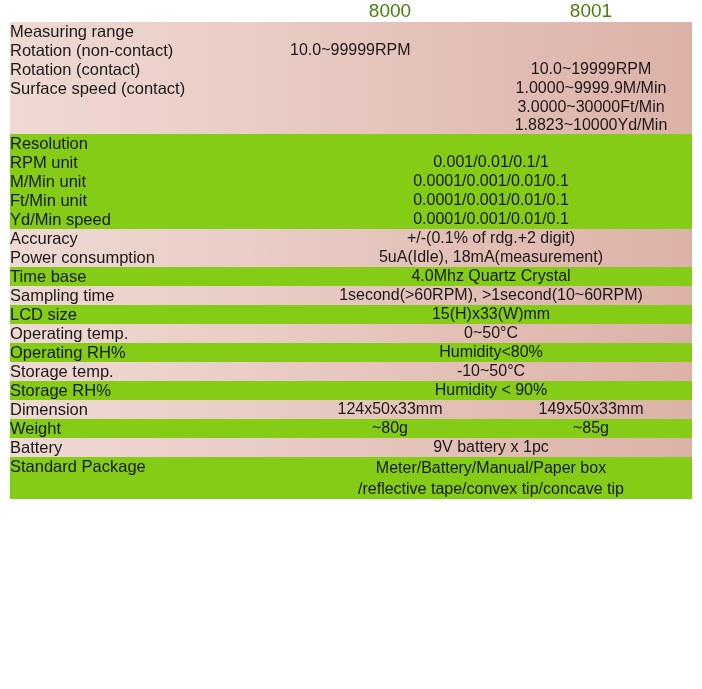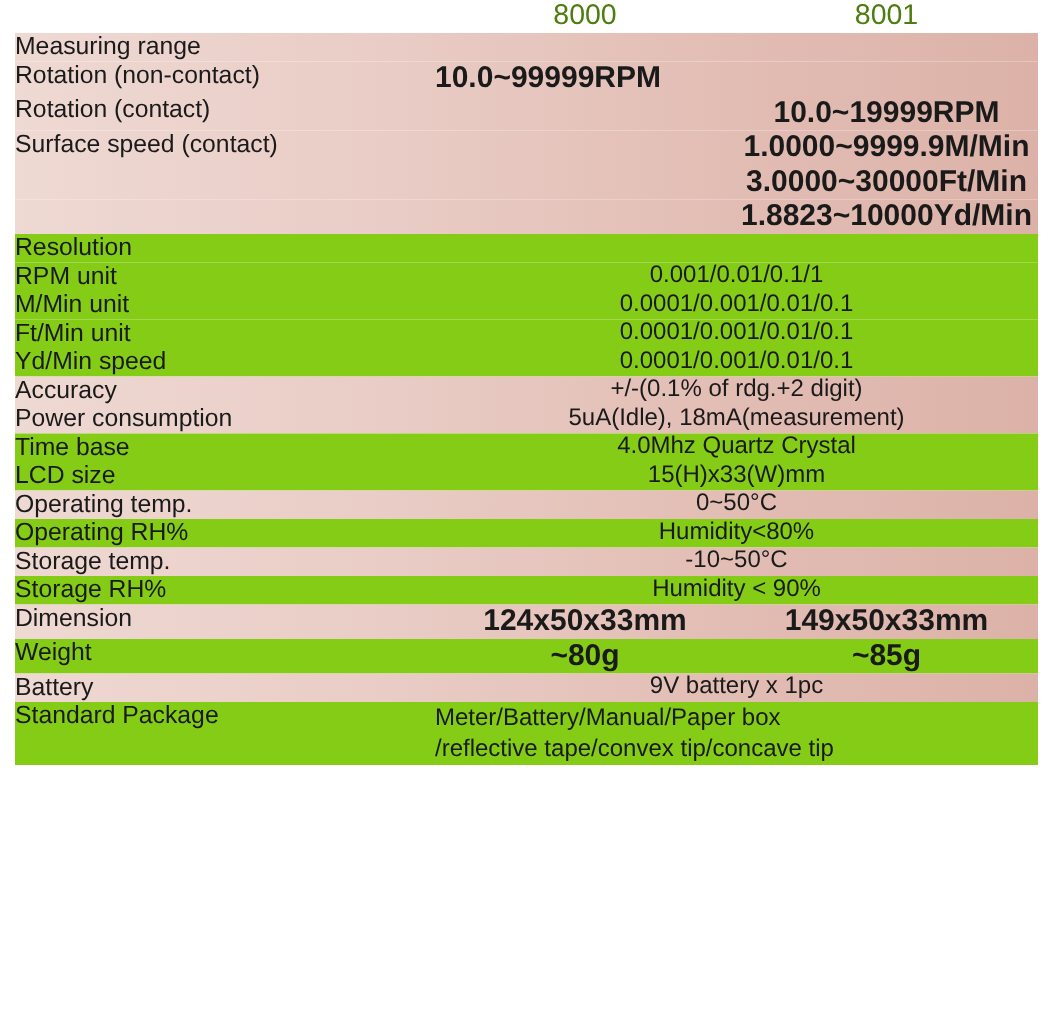--- a/index.html
+++ b/index.html
@@ -48,40 +48,39 @@
   .band-light {
     background: #84cc16;
   }
 
   .label-cell {
     font-size: 16.5px;
     padding: 3px 0 3px 8px;
     white-space: nowrap;
   }
   .val-cell {
-    font-size: 20px;
+    font-size: 16px;
     padding: 3px 0 3px 0;
     text-align: center;
-    font-weight: bold;
   }
   .val-left {
     text-align: left;
     padding-left: 18px;
   }
   .indent1 { padding-left: 26px; }
 
   .span-val {
     font-size: 16px;
     text-align: center;
     padding: 3px 0;
   }
   .pkg {
     font-size: 16px;
     line-height: 21px;
-    text-align: left;
+    text-align: center;
     padding-left: 18px;
   }
 </style>
 </head>
 <body>
 
 <div class="sheet">
   <table class="spec">
     <colgroup>
       <col class="col-label">
@@ -158,20 +157,24 @@
     <tr class="band">
       <td class="label-cell">Power consumption</td>
       <td class="span-val" colspan="2">5uA(Idle), 18mA(measurement)</td>
     </tr>
 
     <tr class="band-light">
       <td class="label-cell">Time base</td>
       <td class="span-val" colspan="2">4.0Mhz Quartz Crystal</td>
     </tr>
 
+    <tr class="band">
+      <td class="label-cell">Sampling time</td>
+      <td class="span-val" colspan="2">1second(&gt;60RPM), &gt;1second(10~60RPM)</td>
+    </tr>
 
     <tr class="band-light">
       <td class="label-cell">LCD size</td>
       <td class="span-val" colspan="2">15(H)x33(W)mm</td>
     </tr>
 
     <tr class="band">
       <td class="label-cell">Operating temp.</td>
       <td class="span-val" colspan="2">0~50°C</td>
     </tr>

